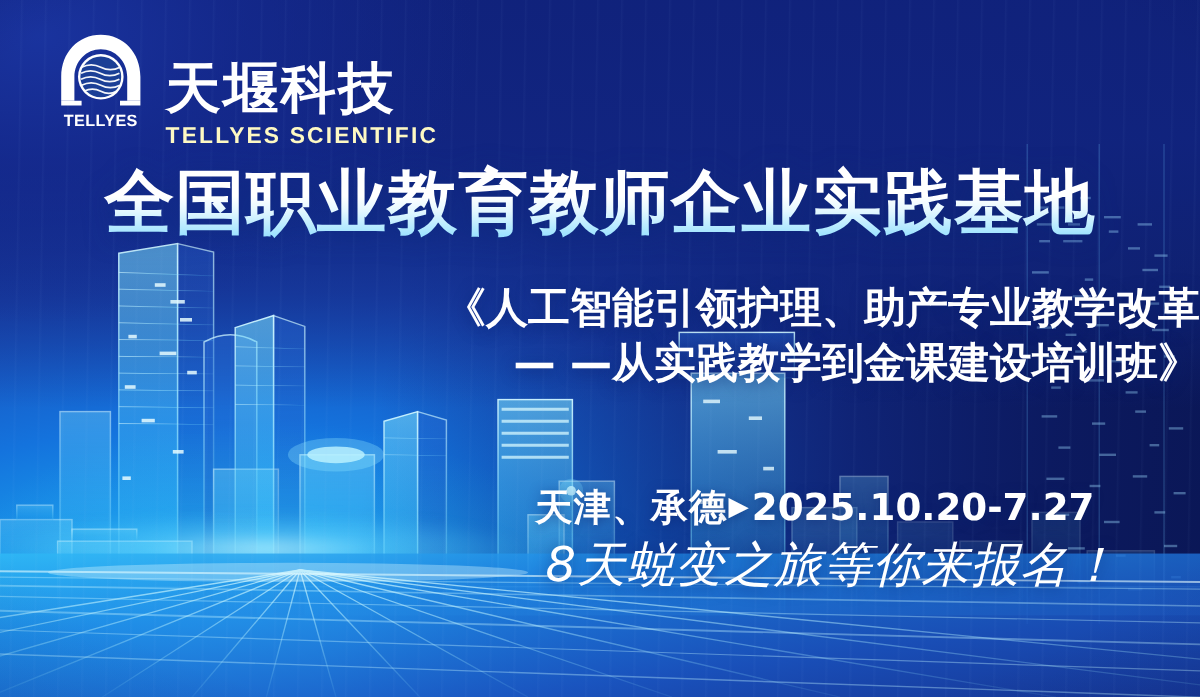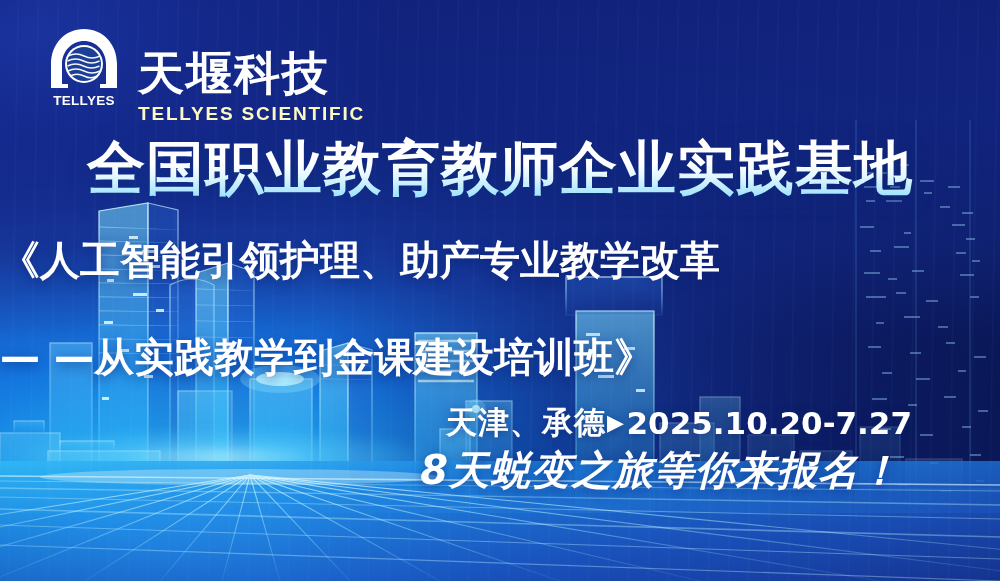--- a/index.html
+++ b/index.html
@@ -105,47 +105,47 @@
     letter-spacing:1px;
     line-height:1.12;
     background:linear-gradient(180deg,#ffffff 0%,#ffffff 42%,#e2f7ff 62%,#a8e6ff 88%,#8ddcff 100%);
     -webkit-background-clip:text; background-clip:text;
     -webkit-text-fill-color:transparent; color:transparent;
     filter:drop-shadow(0 3px 10px rgba(10,40,120,.55));
   }
 
   .sub-title{
     position:absolute; left:0; right:0; top:234px;
-    text-align:left;
+    text-align:right;
     font-family:"DejaVu Sans","Liberation Sans",sans-serif;
-    font-size:40px; font-weight:bold; color:#ffffff;
+    font-size:35px; font-weight:bold; color:#ffffff;
     line-height:1.32; letter-spacing:0px;
     text-shadow:0 3px 12px rgba(8,32,110,.6);
   }
-  .sub-title .l2{ display:block;margin-top:44px; }
+  .sub-title .l2{ display:block; }
 
   .date-line{
     position:absolute; right:88px; top:390px;
     display:flex; align-items:center; gap:0px;
     font-family:"DejaVu Sans","Liberation Sans",sans-serif;
     font-size:31px; font-weight:bold; color:#ffffff;
     letter-spacing:0.5px;
     text-shadow:0 2px 9px rgba(8,32,110,.55);
     margin-top:12px;
   }
   .date-line .city-names{ letter-spacing:1px; }
   .date-line .tri{
     font-size:22px; line-height:1; margin:0 2px 0 1px; color:#ffffff;
   }
   .date-line .dates{ letter-spacing:0px; }
 
   .tagline{
-    position:absolute; right:100px; top:443px;
+    position:absolute; right:68px; top:443px;
     font-family:"DejaVu Sans","Liberation Sans",sans-serif;
-    font-size:40px; font-weight:bold; font-style:italic;
+    font-size:40px; font-weight:normal; font-style:italic;
     color:#ffffff; letter-spacing:1px;
     text-shadow:0 3px 12px rgba(8,32,110,.6);
   }
 </style>
 </head>
 <body>
 
 <div class="poster">
 
   <div class="bg-base"></div>

